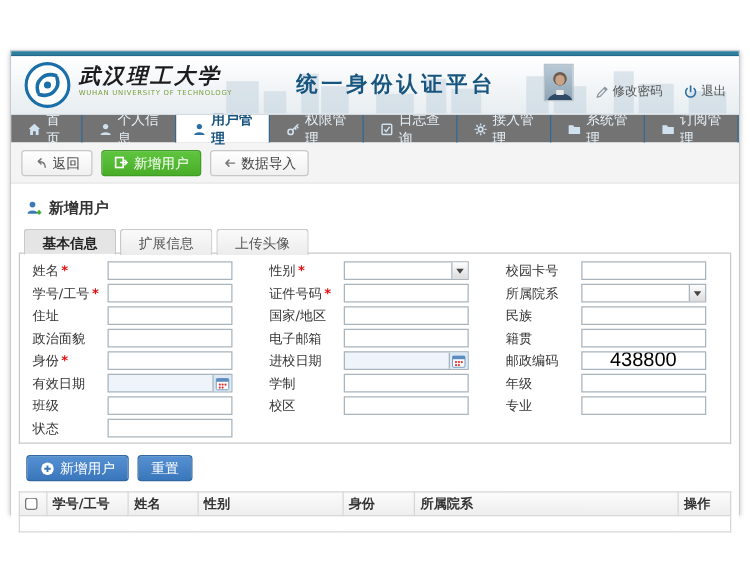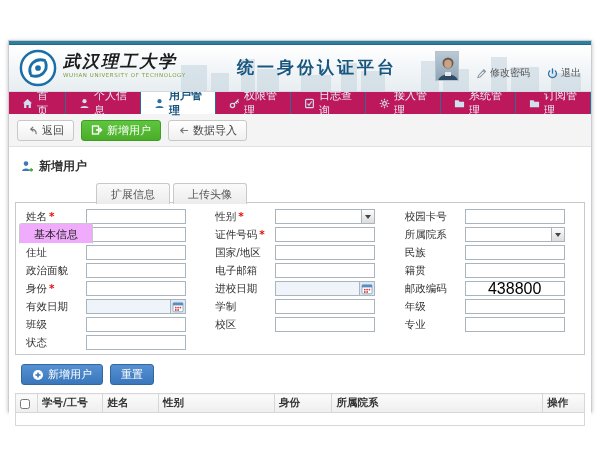--- a/index.html
+++ b/index.html
@@ -20,21 +20,21 @@
   .uni-en { font-size:5.5px; color:#7a9e3c; letter-spacing:.6px; line-height:8px; }
   .platform-title { position:absolute; left:228px; top:11px; font-size:17px; font-weight:bold;
     color:#18567f; letter-spacing:3px; }
   .hdr-right { position:absolute; right:10px; top:6px; display:flex; align-items:center; gap:17px; }
   .avatar { width:24px; height:30px; border:1px solid #b7c2cb; background:linear-gradient(#b9c9d6,#8fa5b5); position:relative; overflow:hidden;}
   .avatar svg{ position:absolute; left:0; top:2px;}
   .hdr-link { display:flex; align-items:center; gap:3px; font-size:10px; color:#555; cursor:pointer; margin-top:14px;}
   .hdr-link .ic { color:#8a959d; display:flex; }
   .hdr-link.logout .ic { color:#2b6fa8; }
   
-  .nav { height:22px; background:#be185d; display:flex; }
+  .nav { height:22px; background:#737373; display:flex; }
   .nav-item { display:flex; align-items:center; gap:4px; padding:0 13px; font-size:11px;
     color:#e8f1f8; border-right:1px solid #306a93; cursor:pointer; }
   .nav-item .nav-ic { display:flex; color:#cfe0ee; }
   .nav-item.active { background:#fff; color:#17537f; font-weight:bold; }
   .nav-item.active .nav-ic { color:#2b6ea4; }
   
   .toolbar { height:33px; background:#f4f4f4; border-bottom:1px solid #e2e2e2;
     display:flex; align-items:center; gap:7px; padding:0 8px; }
   .btn { display:inline-flex; align-items:center; gap:4px; font-size:11px; height:21px;
     padding:0 9px; border-radius:3px; cursor:pointer; }
@@ -45,21 +45,21 @@
   
   .content { padding:6px 6px 0 6px; background:#fff; }
   .section-title { display:flex; align-items:center; gap:5px; font-size:12px; font-weight:bold;
     color:#333; padding:5px 4px 7px 6px; }
   .section-title .ic { display:flex; }
   
   .tabs { display:flex; border-bottom:1px solid #c9c9c9; padding-left:4px; height:21px; }
   .tab { font-size:11px; padding:3px 14px 0 14px; border:1px solid #c9c9c9; border-bottom:none;
     background:linear-gradient(#fafafa,#ececec); color:#555; margin-right:3px; cursor:pointer;
     border-radius:3px 3px 0 0; position:relative; top:1px; height:21px; }
-  .tab.active { background:#f0abfc; color:#222; font-weight:normal; border-bottom:1px solid #fff;margin-top:40px; }
+  .tab.active { background:#e5e5e5; color:#222; font-weight:bold; border-bottom:1px solid #fff; }
   
   .form-panel { border:1px solid #c9c9c9; border-top:none; padding:6px 4px 4px 10px; }
   .form-grid { display:grid; grid-template-columns:1fr 1fr 1fr; column-gap:14px; row-gap:3px; }
   .form-cell { display:flex; align-items:center; height:15px; }
   .form-label { width:60px; font-size:10.5px; color:#333; flex:none; white-space:nowrap; }
   .req { color:#e01010; margin-left:2px; font-weight:bold; }
   .ctrl { flex:1; max-width:100px; height:15px; display:flex; border:1px solid #a9b4bc; background:#fff; }
   .ctrl input { flex:1; min-width:0; border:none; outline:none; font-size:16px; padding:0 2px;
     font-family:Liberation Sans, sans-serif; background:transparent;text-align:center; }
   .ctrl .dd-btn { width:13px; flex:none; background:linear-gradient(#fdfdfd,#dcdcdc);

